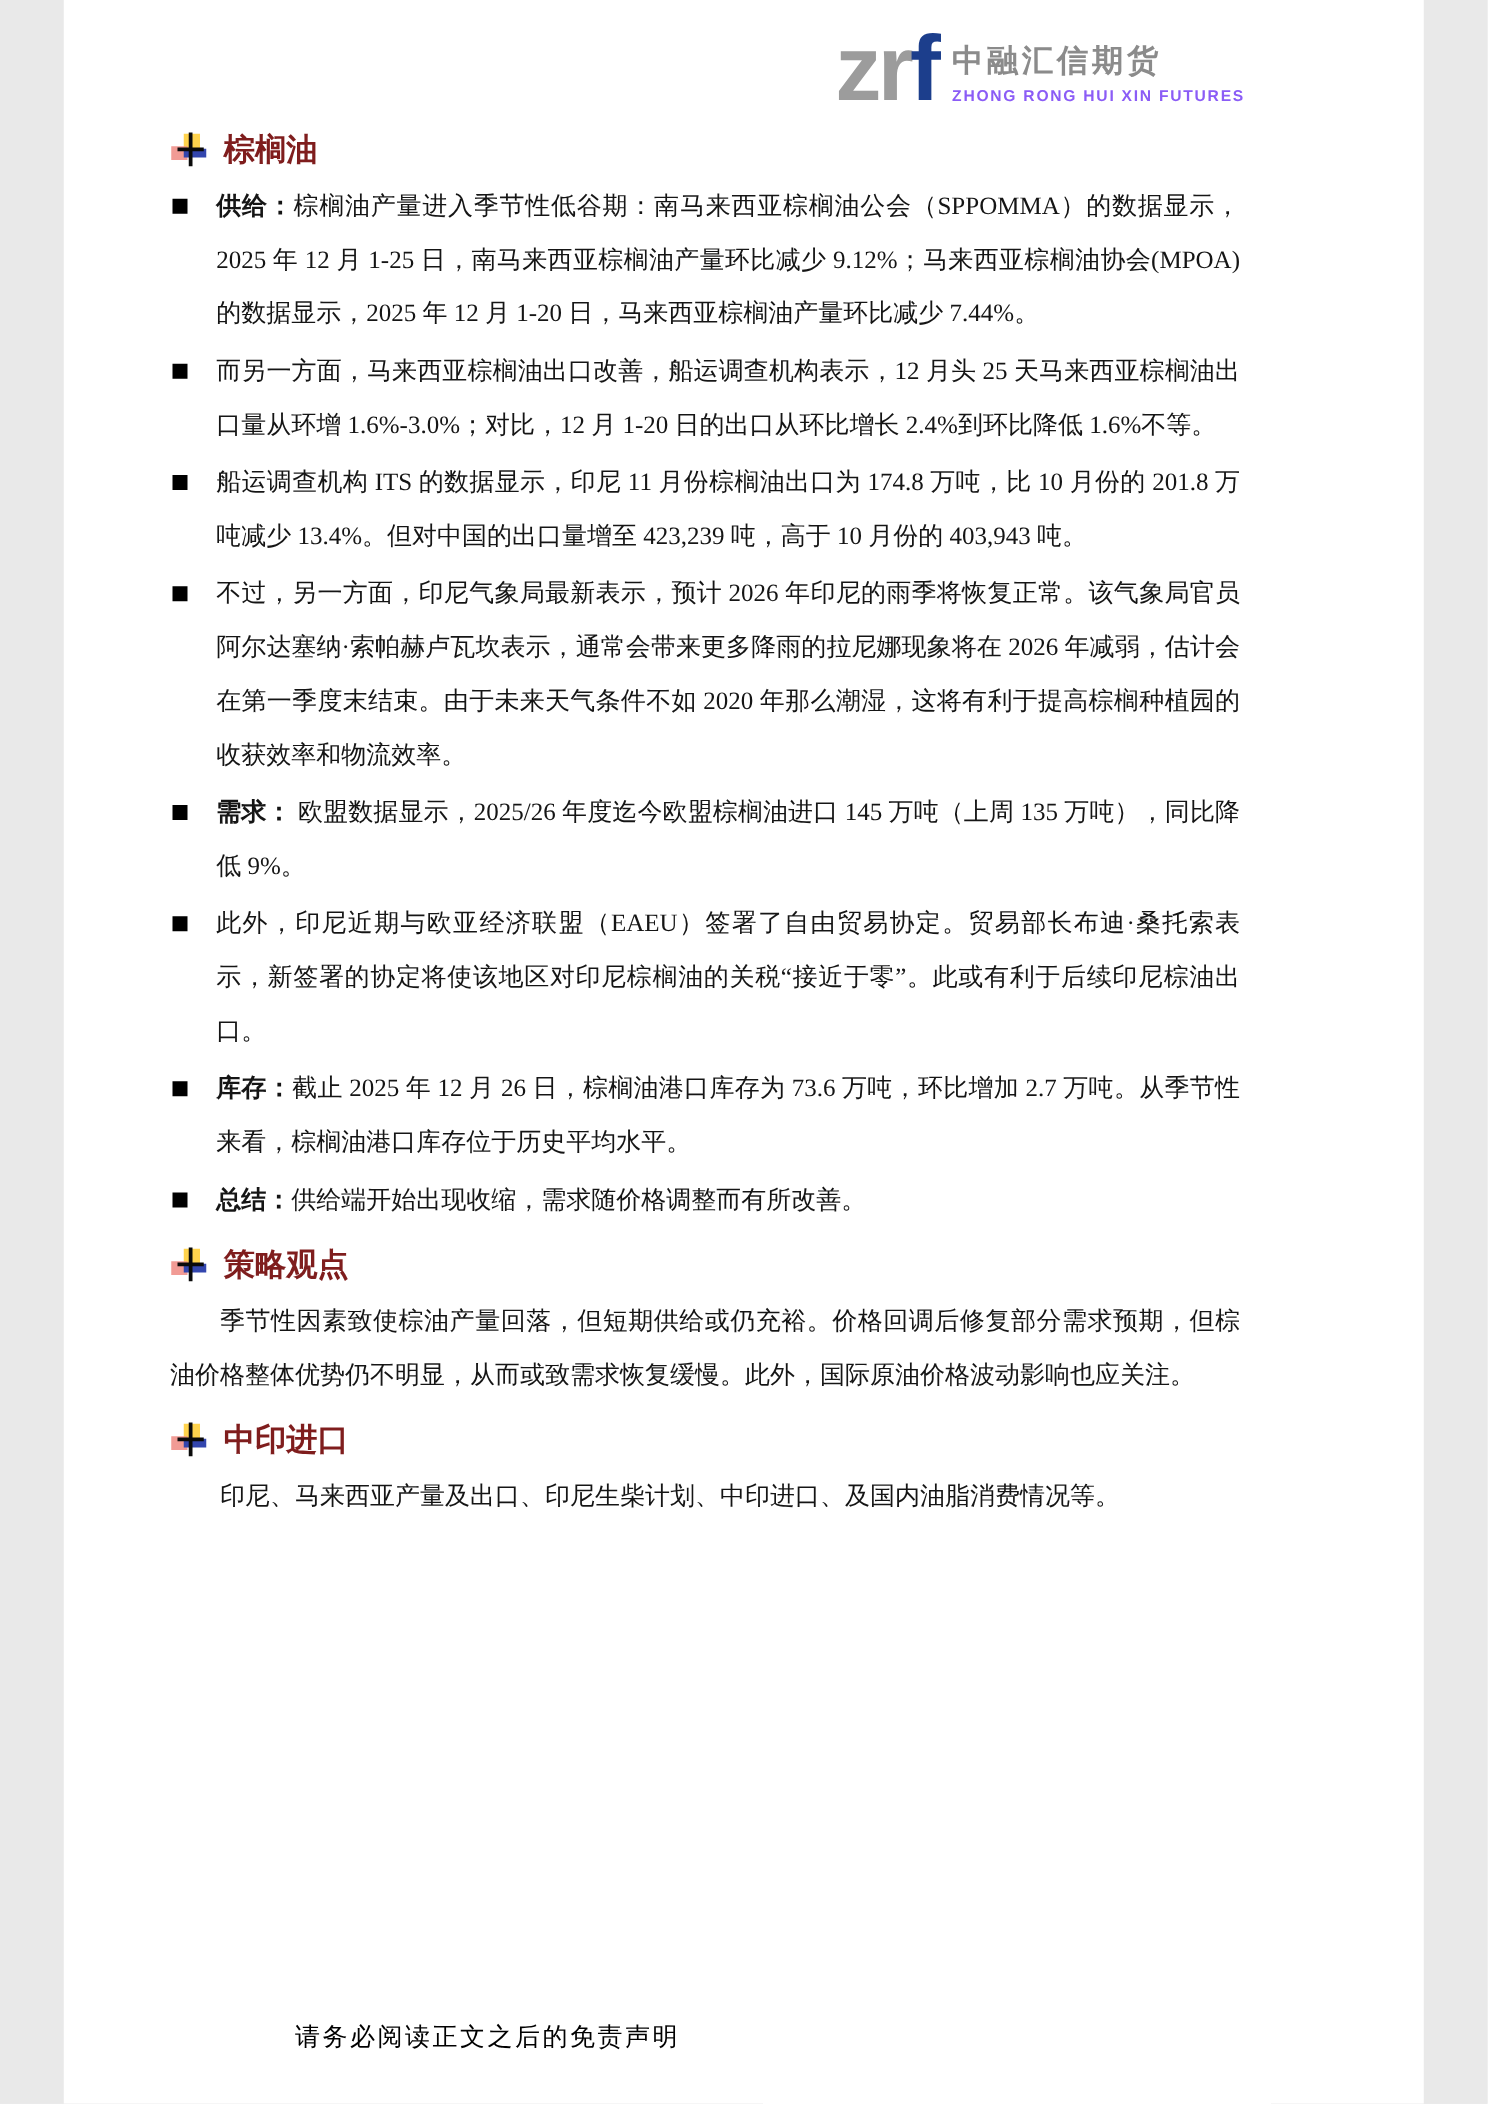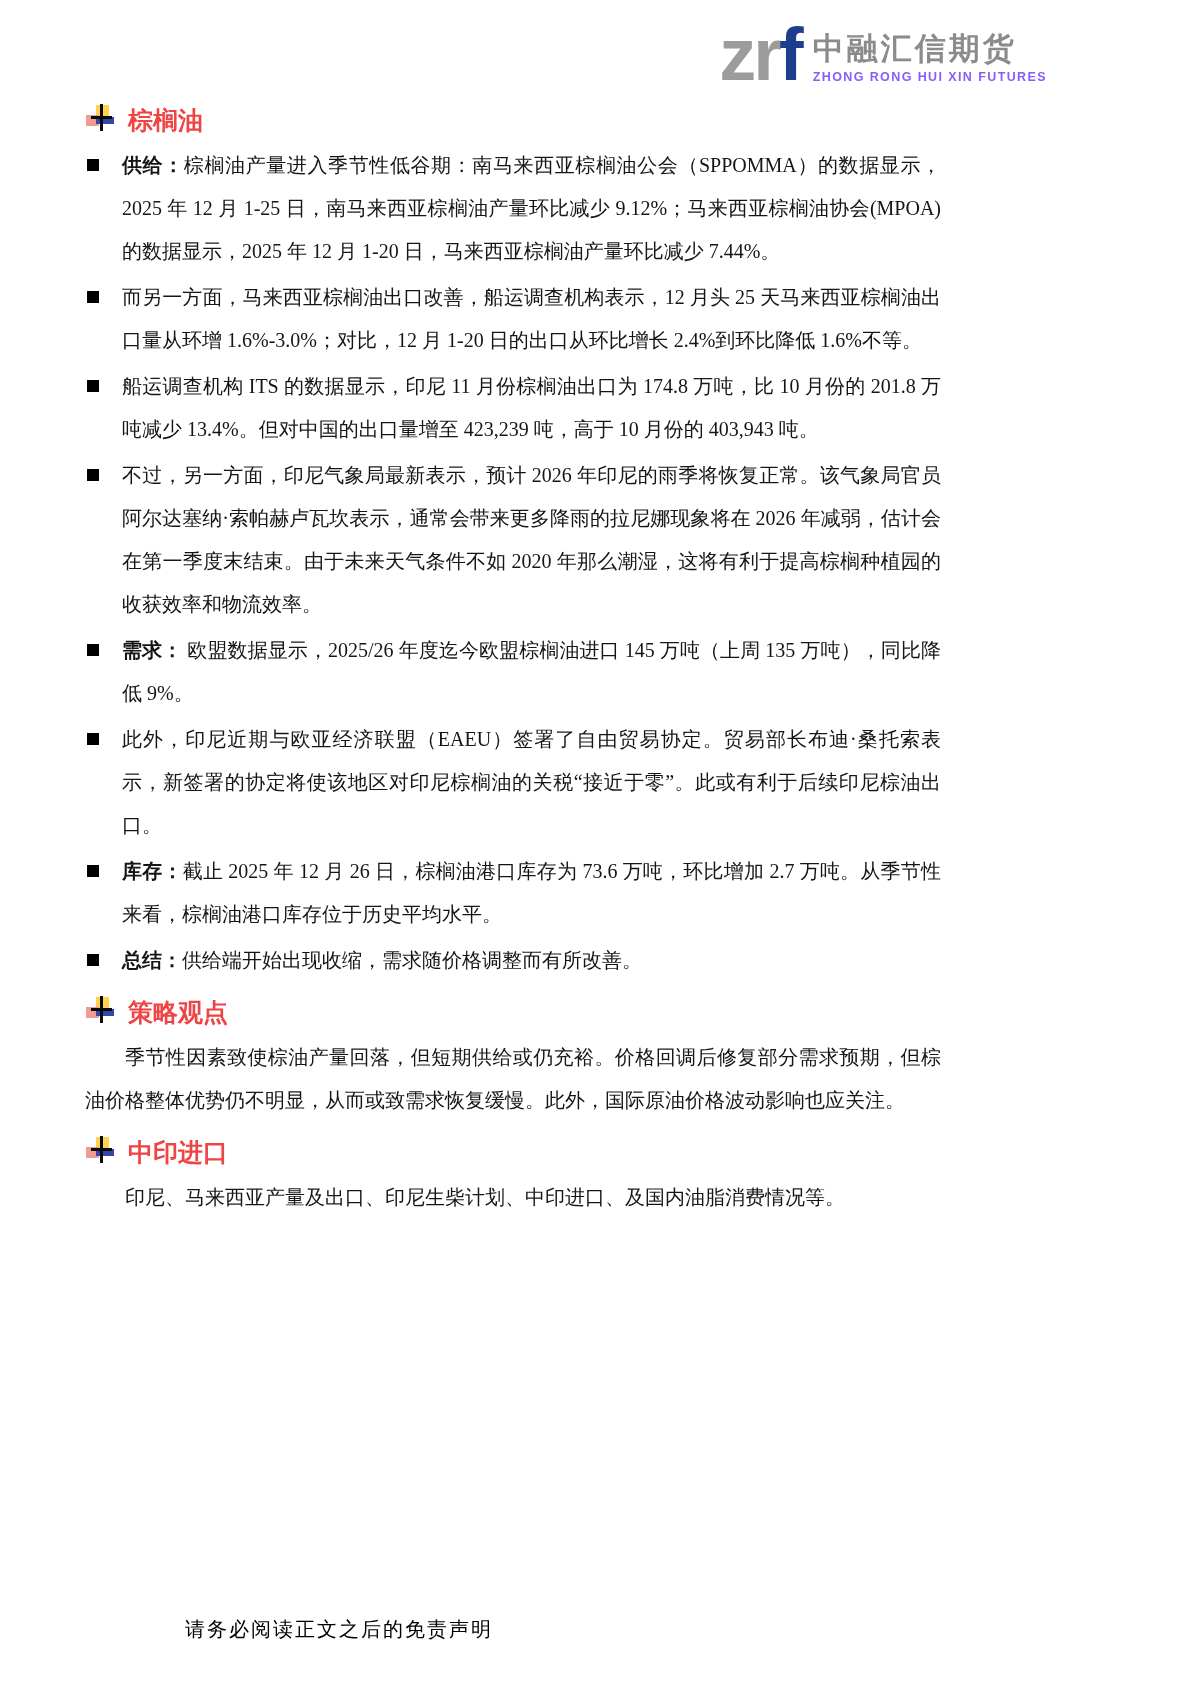--- a/index.html
+++ b/index.html
@@ -1,39 +1,39 @@
 <!DOCTYPE html>
 <html><head>
 <meta charset="utf-8">
 <style>
   * { margin:0; padding:0; box-sizing:border-box; }
   html,body { background:#e9e9e9; }
   .page {
-    width:1190px; height:1683px; margin:0 auto; position:relative;
+    width:1088px; height:1683px; margin:0 auto; position:relative;
     background:#ffffff; overflow:hidden;
     font-family:"Liberation Serif","DejaVu Serif",serif; color:#151515;
   }
 
   
   .logo { position:absolute; top:24px; right:143px; display:flex; align-items:flex-start; gap:12px;
           font-family:"Liberation Sans","DejaVu Sans",sans-serif; }
   .logo-zrf { font-size:74px; font-weight:bold; line-height:62px; letter-spacing:-3px; }
   .logo-zr { color:#9c9c9c; }
   .logo-f  { color:#1c3e8c; }
   .logo-names { display:flex; flex-direction:column; margin-top:9px; }
-  .logo-cn { font-size:31px; font-weight:bold; color:#8b8b8b; letter-spacing:3px; line-height:32px; }
+  .logo-cn { font-size:25px; font-weight:bold; color:#8b8b8b; letter-spacing:3px; line-height:32px; }
   .logo-en { font-size:12.5px; font-weight:bold; color:#8b5cf6; letter-spacing:1.4px; margin-top:5px; }
 
   
   .content { position:absolute; left:85px; top:104px; width:856px; }
 
   
-  .section-heading { display:flex; align-items:flex-start; gap:13px; margin-top:14px;
+  .section-heading { display:flex; align-items:center; gap:13px; margin-top:14px;
     font-family:"Liberation Sans","DejaVu Sans",sans-serif;
-    font-size:25px; font-weight:600; color:#ef4444; line-height:32px; }
+    font-size:25px; font-weight:600; color:#7f1d1d; line-height:32px; }
   .h-icon { position:relative; width:30px; height:28px; flex:0 0 30px; }
   .h-icon .sq-yellow { position:absolute; left:11px; top:1px;  width:13px; height:13px; background:#FFD34D; }
   .h-icon .sq-pink   { position:absolute; left:1px;  top:11px; width:13px; height:11px; background:#F0908A; opacity:.9; }
   .h-icon .bar-blue  { position:absolute; left:11px; top:13px; width:18px; height:7px;  background:#3346AE; }
   .h-icon .line-v    { position:absolute; left:15px; top:0;    width:3px;  height:27px; background:#0a0a0a; }
   .h-icon .line-h    { position:absolute; left:6px;  top:12px; width:21px; height:3px;  background:#0a0a0a; }
 
   
   .bullets { margin-top:8px; }
   .bullet-item { position:relative; padding-left:37px; text-align:justify;

